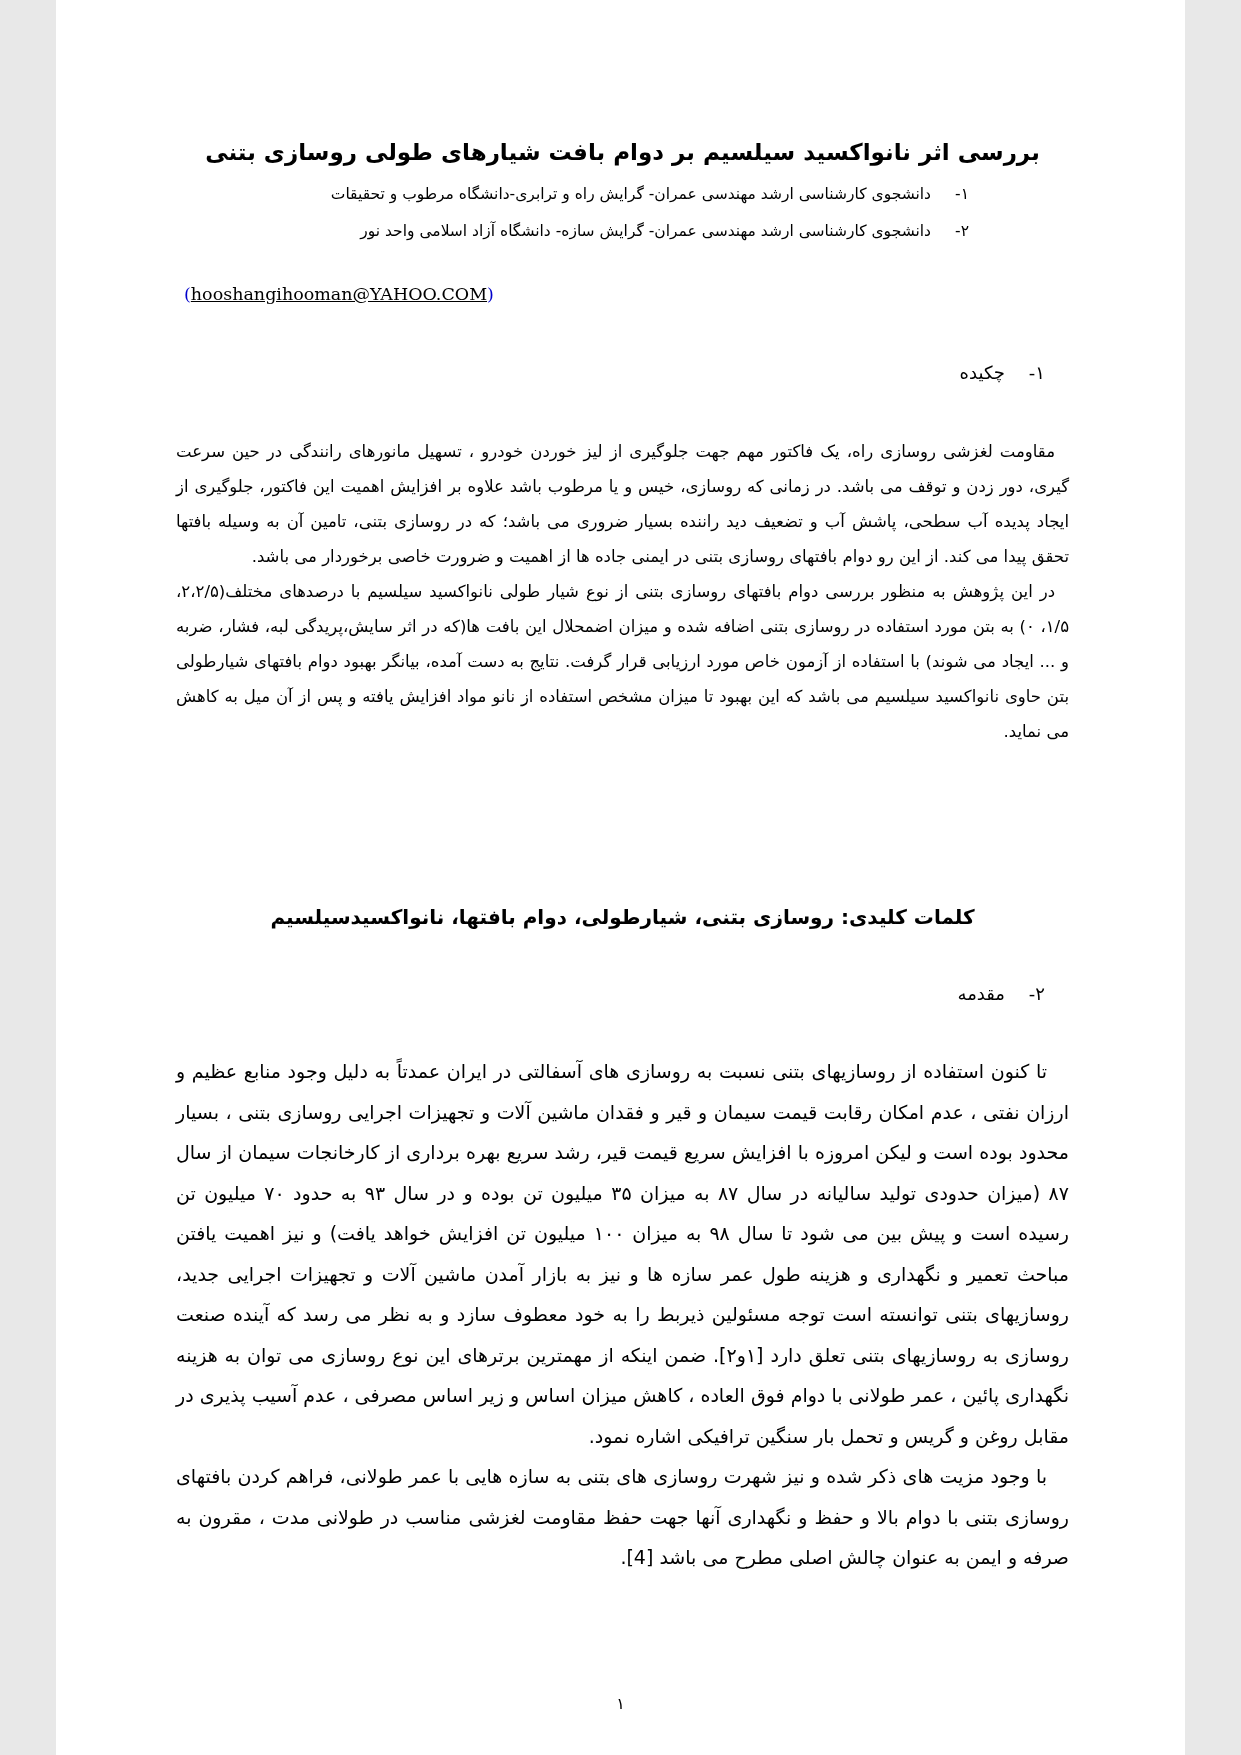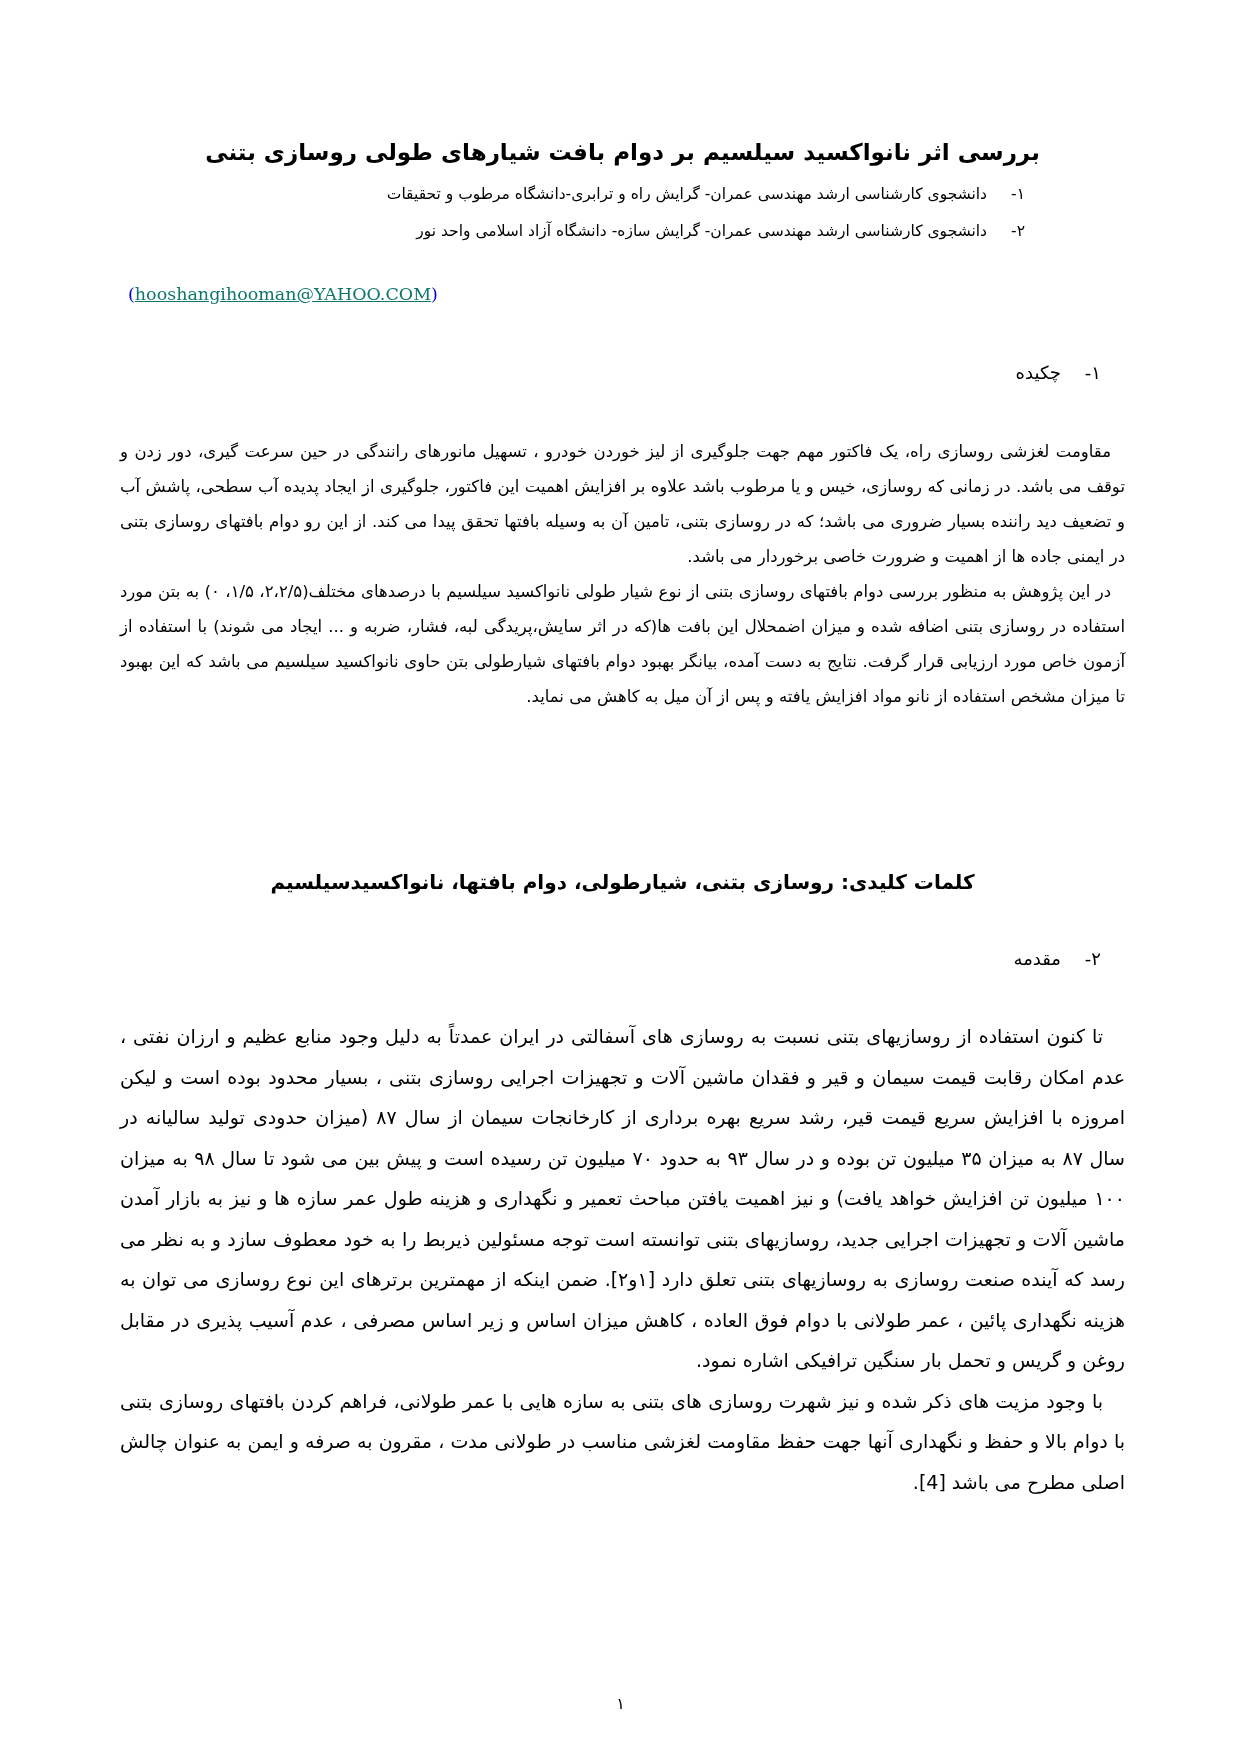--- a/index.html
+++ b/index.html
@@ -1,18 +1,18 @@
 <!DOCTYPE html>
 <html lang="fa"><head>
 <meta charset="utf-8">
 <style>
   html, body { margin: 0; padding: 0; background: #e8e8e8; }
   .page {
     position: relative;
-    width: 1241px;
+    width: 1129px;
     height: 1755px;
     margin: 0 auto;
     background: #ffffff;
     font-family: "DejaVu Sans", sans-serif;
     color: #000000;
     box-sizing: border-box;
     padding: 136px 116px 0 120px;
     overflow: hidden;
   }
   .paper-title {
@@ -42,21 +42,21 @@
   .aff-num { display: inline-block; min-width: 38px; }
   .email-line {
     margin-top: 34px;
     margin-left: 8px;
     font-family: "DejaVu Serif", serif;
     font-size: 17.5px;
     direction: ltr;
     text-align: left;
     color: #0000cc;
   }
-  .email-link { color: #0f766e; text-decoration: underline; cursor: pointer; }
+  .email-link { color: #000000; text-decoration: underline; cursor: pointer; }
   .paren { text-decoration: none; }
   .section-heading {
     margin: 0;
     font-size: 18px;
     font-weight: normal;
     padding-right: 24px;
     line-height: 26px;
   }
   .h-num { display: inline-block; min-width: 40px; }
   .h-abstract { margin-top: 56px; }

